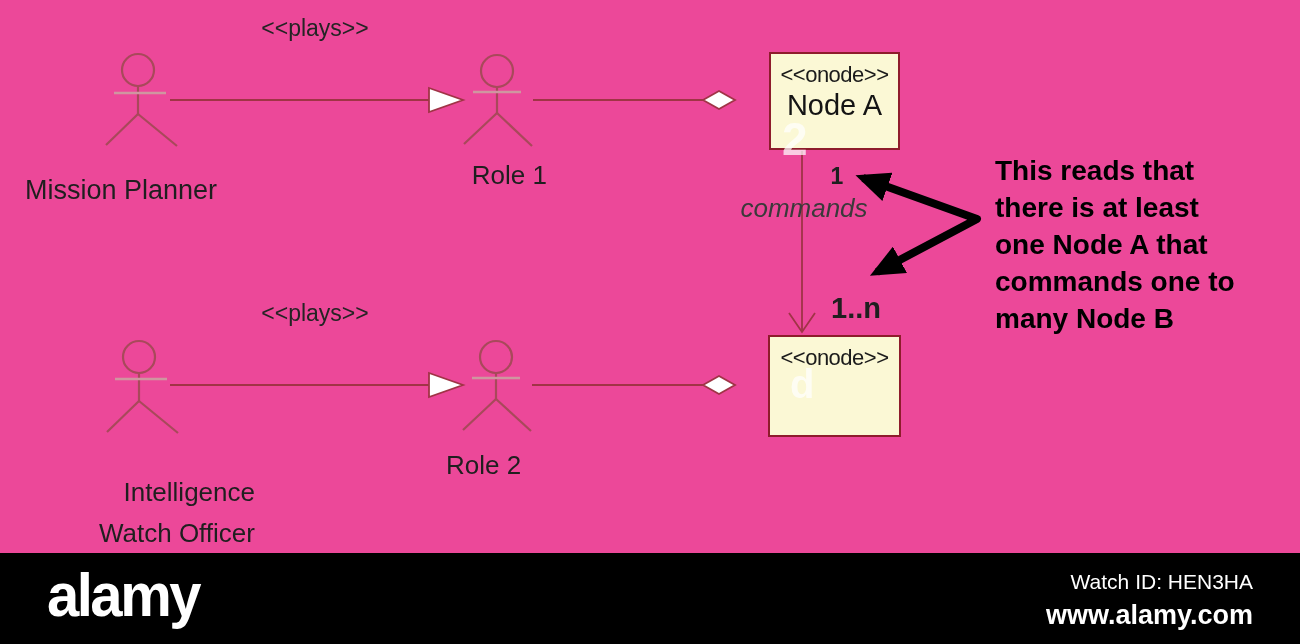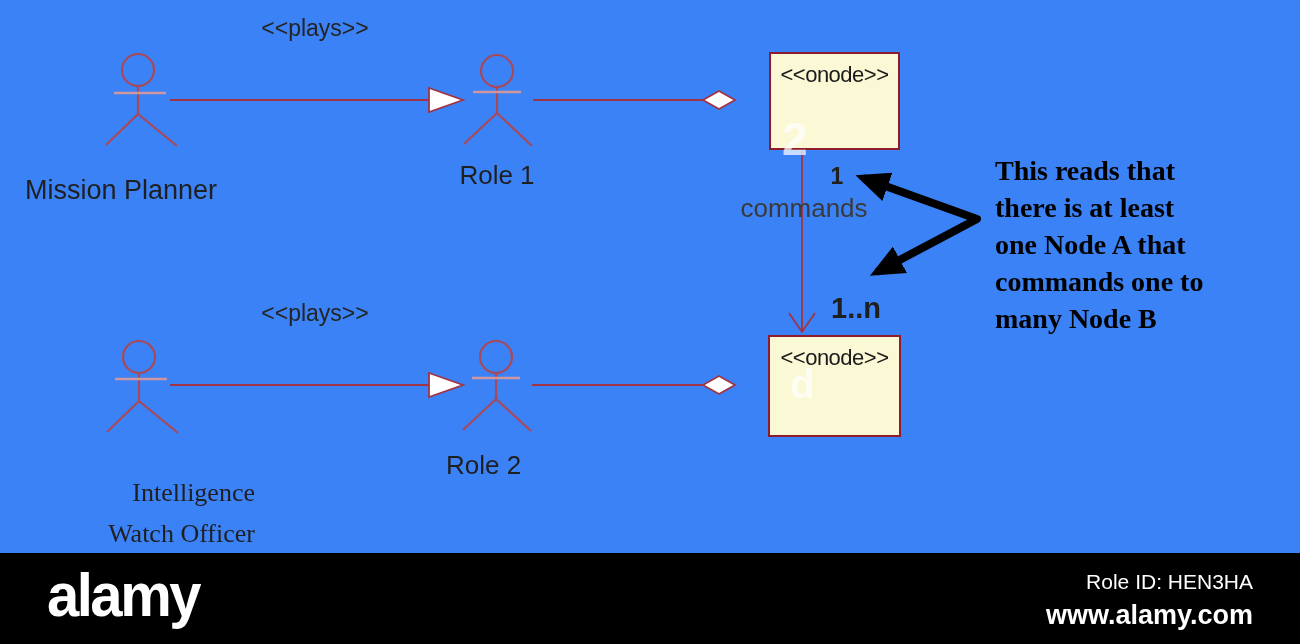--- a/index.html
+++ b/index.html
@@ -1,50 +1,50 @@
 <!DOCTYPE html>
 <html style="--line: #a03446; --figure: #a8495a; --figure-light: #cf96a0; --box-fill: #fbf8d5; --box-border: #8e1c2c; --text-dark: #1f1f1f; --text-gray: #3a3a3a; --annotation: #000000; --footer-bg: #000000; --footer-text: #ffffff;"><head>
 <meta charset="utf-8">
 <style>
   html,body{margin:0;padding:0;background:#888;}
   .stage{
-    position:relative;width:1300px;height:644px;background:#3b82f6;
+    position:relative;width:1300px;height:644px;background:#ec4899;
     overflow:hidden;font-family:"Liberation Sans",sans-serif;
   }
   svg{position:absolute;left:0;top:0;}
   .ln{stroke:var(--line,#a03446);stroke-width:1.8;fill:none;}
   .fig{stroke:var(--figure,#a8495a);stroke-width:2.2;fill:none;}
   .fig-light{stroke:var(--figure-light,#cf96a0);stroke-width:2.5;fill:none;}
   .openhead{fill:#ffffff;stroke:var(--line,#a03446);stroke-width:1.8;}
   .vhead{stroke:var(--line,#a03446);stroke-width:1.8;fill:none;}
   .black-arrow{stroke:var(--annotation,#000);stroke-width:8;fill:none;stroke-linejoin:round;}
 
   .lbl{position:absolute;color:var(--text-dark,#1f1f1f);}
-  .prewrap{white-space:pre-line;font-family:Liberation Serif, serif;}
+  .prewrap{white-space:pre-line;}
 
   .plays{font-size:23px;width:130px;text-align:center;color:#242424;}
   #plays-top{left:250px;top:15px;}
   #plays-bottom{left:250px;top:300px;}
 
   #actor-top-label{left:25px;top:175px;width:230px;font-size:27px;}
-  #role-top-label{left:447px;top:160px;width:100px;font-size:26px;text-align:center;}
+  #role-top-label{left:447px;top:160px;width:100px;font-size:26px;text-align:right;}
   #actor-bottom-label{left:25px;top:472px;width:230px;font-size:26px;line-height:41px;text-align:right;}
   #role-bottom-label{left:446px;top:450px;width:100px;font-size:26px;text-align:left;}
 
   .node{
     position:absolute;background:var(--box-fill,#fbf8d5);
     border:2px solid var(--box-border,#8e1c2c);text-align:center;box-sizing:border-box;margin-left:32px;
   }
   #node-a{left:737px;top:52px;width:131px;height:98px;}
   #node-b{left:736px;top:335px;width:133px;height:102px;}
   .node .stereo{margin-top:8px;font-size:22px;color:#1b1b1b;letter-spacing:-0.5px;}
   .node .nname{margin-top:1px;font-size:29px;color:#141414;}
 
   #mult-source{left:820px;top:163px;width:34px;font-size:23px;font-weight:700;text-align:center;}
-  #assoc-name{left:726px;top:193px;width:156px;font-size:26px;color:var(--text-gray,#3a3a3a);text-align:center;}
+  #assoc-name{left:726px;top:193px;width:156px;font-size:26px;font-style:italic;color:var(--text-gray,#3a3a3a);text-align:center;}
   #mult-target{left:824px;top:292px;width:64px;font-size:29px;font-weight:700;text-align:center;}
 
   #annotation{
     left:995px;top:152px;width:305px;font-size:28px;font-weight:700;
     line-height:37px;color:var(--annotation,#000);
   }
 
   .ghost{position:absolute;color:rgba(255,255,255,0.72);font-weight:700;z-index:3;}
   #ghost-a{left:782px;top:112px;font-size:46px;}
   #ghost-b{left:790px;top:362px;font-size:40px;}
@@ -138,20 +138,21 @@
   <div class="lbl" id="actor-top-label">Mission Planner</div>
   <div class="lbl" id="role-top-label">Role 1</div>
 
   <div class="lbl plays" id="plays-bottom">&lt;&lt;plays&gt;&gt;</div>
   <div class="lbl prewrap" id="actor-bottom-label">Intelligence
 Watch Officer</div>
   <div class="lbl" id="role-bottom-label">Role 2</div>
 
   <div class="node" id="node-a">
     <div class="stereo">&lt;&lt;onode&gt;&gt;</div>
+    <div class="nname">Node A</div>
   </div>
   <div class="node" id="node-b">
     <div class="stereo">&lt;&lt;onode&gt;&gt;</div>
   </div>
 
   <div class="ghost" id="ghost-a">2</div>
   <div class="ghost" id="ghost-b">d</div>
 
   <div class="lbl" id="mult-source">1</div>
   <div class="lbl" id="assoc-name">commands</div>
@@ -159,17 +160,17 @@
 
   <div class="lbl prewrap" id="annotation">This reads that
 there is at least
 one Node A that
 commands one to
 many Node B</div>
 
   <div class="footer"></div>
   <div class="brand">alamy</div>
   <div class="credits">
-    <div class="credit-id">Role ID: HEN3HA</div>
+    <div class="credit-id">Watch ID: HEN3HA</div>
     <div class="credit-url">www.alamy.com</div>
   </div>
 
 </div>
 
 </body></html>

